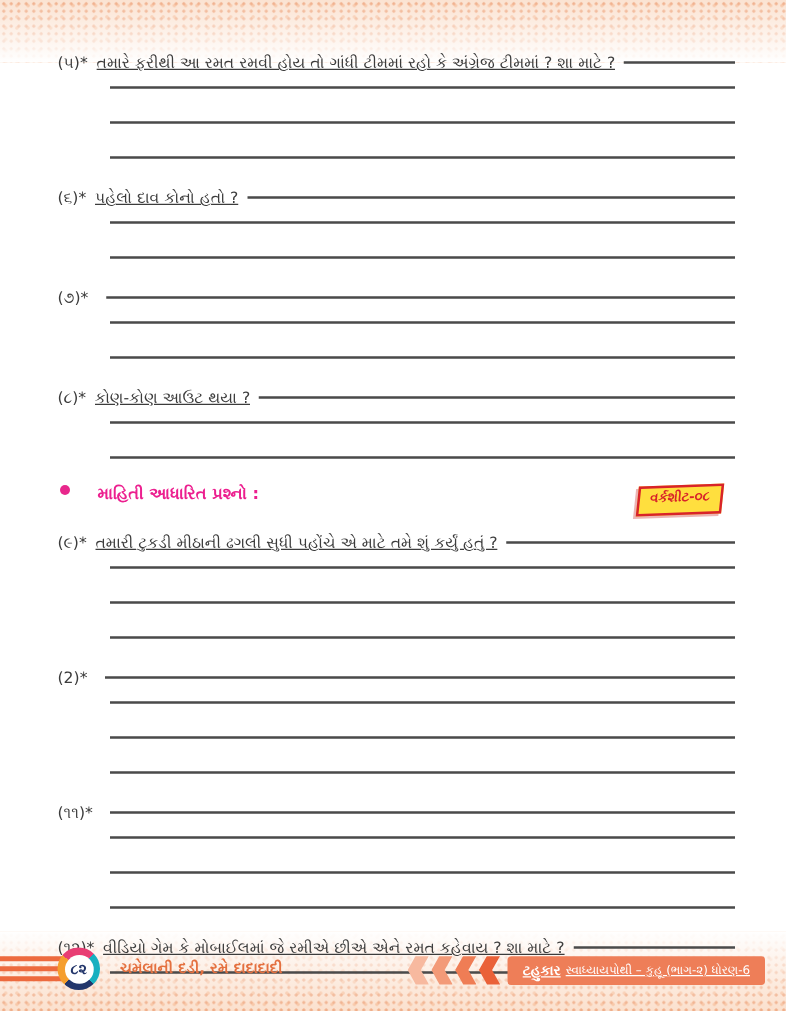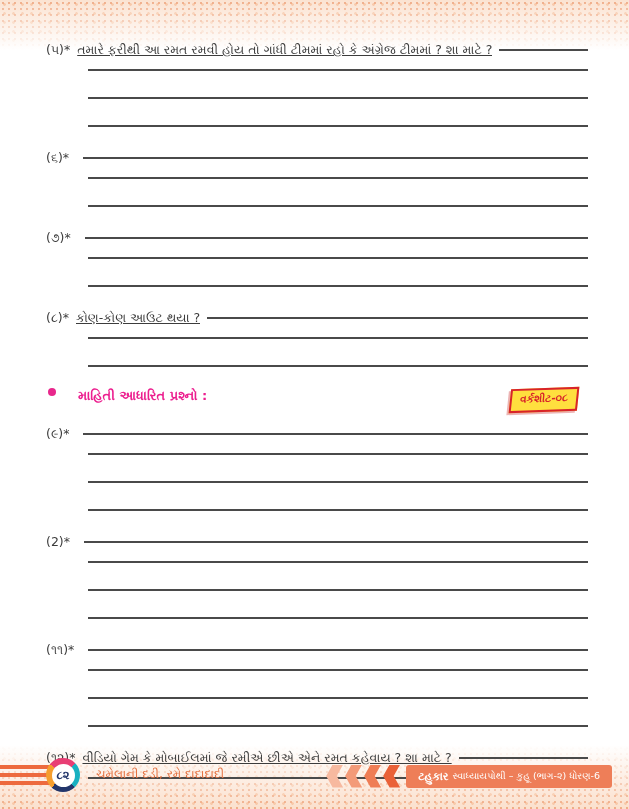--- a/index.html
+++ b/index.html
@@ -92,40 +92,40 @@
     background:conic-gradient(from -50deg,#e83e74 0 95deg,#18b0c0 95deg 185deg,#23366b 185deg 272deg,#f59e2e 272deg 360deg);
     display:flex;align-items:center;justify-content:center;
   }
   .page-circle .inner{
     width:23px;height:23px;border-radius:50%;background:#ffffff;
     display:flex;align-items:center;justify-content:center;
     font-size:11.5px;font-weight:bold;color:#23366b;
   }
   .chapter-title{
     position:absolute;left:96px;top:12px;
-    color:#e4703f;font-weight:normal;font-size:12px;white-space:nowrap;
+    color:#e4703f;font-weight:bold;font-size:12px;white-space:nowrap;
   }
   .footer-right{
     position:absolute;right:17px;top:9px;height:24px;
     display:flex;align-items:center;
   }
   .chev{
     width:17px;height:23px;margin-right:2px;flex:0 0 auto;
     clip-path:polygon(100% 0,38% 0,0 50%,38% 100%,100% 100%,62% 50%);
   }
   .chev.c1{background:#f7b99f;}
   .chev.c2{background:#f39a78;}
   .chev.c3{background:#ef7d55;}
   .chev.c4{background:#ea6138;}
   .book-banner{
     margin-left:4px;height:23px;
     background:#ee7e58;border-radius:3px;
     color:#ffffff;font-size:9.5px;
     display:flex;align-items:center;
-    padding:0 12px;white-space:nowrap;
+    padding:0 12px;white-space:nowrap;text-decoration:underline;
   }
   .book-banner .bold{font-weight:bold;font-size:11px;margin-right:4px;}
 </style>
 </head>
 <body>
 
 <div class="tex tex-top"></div>
 <div class="tex tex-bottom"></div>
 
 <div class="content">
@@ -137,20 +137,21 @@
           <span class="q-text">તમારે ફરીથી આ રમત રમવી હોય તો ગાંધી ટીમમાં રહો કે અંગ્રેજ ટીમમાં ? શા માટે ?</span>
           <span class="q-trail"></span>
         </div>
         <div class="answer-line first"></div>
         <div class="answer-line"></div>
         <div class="answer-line"></div>
       </div>
       <div class="question-block">
         <div class="q-row">
           <span class="q-num">(૬)*</span>
+          <span class="q-text">પહેલો દાવ કોનો હતો ?</span>
           <span class="q-trail"></span>
         </div>
         <div class="answer-line first"></div>
         <div class="answer-line"></div>
       </div>
       <div class="question-block">
         <div class="q-row">
           <span class="q-num">(૭)*</span>
           <span class="q-trail"></span>
         </div>
@@ -171,20 +172,21 @@
   <div class="section-row">
     <span class="bullet-dot"></span>
     <span class="section-label">માહિતી આધારિત પ્રશ્નો :</span>
     <span class="ws-badge">વર્કશીટ-૦૮</span>
   </div>
 
   <div>
       <div class="question-block">
         <div class="q-row">
           <span class="q-num">(૯)*</span>
+          <span class="q-text">તમારી ટુકડી મીઠાની ઢગલી સુધી પહોંચે એ માટે તમે શું કર્યું હતું ?</span>
           <span class="q-trail"></span>
         </div>
         <div class="answer-line first"></div>
         <div class="answer-line"></div>
         <div class="answer-line"></div>
       </div>
       <div class="question-block">
         <div class="q-row">
           <span class="q-num">(2)*</span>
           <span class="q-trail"></span>

